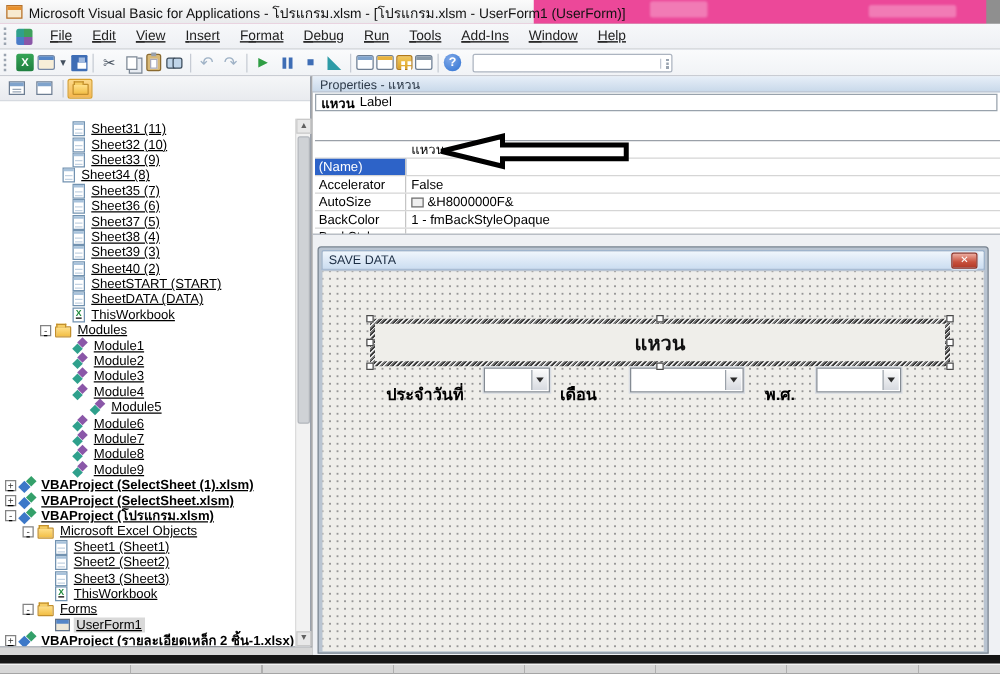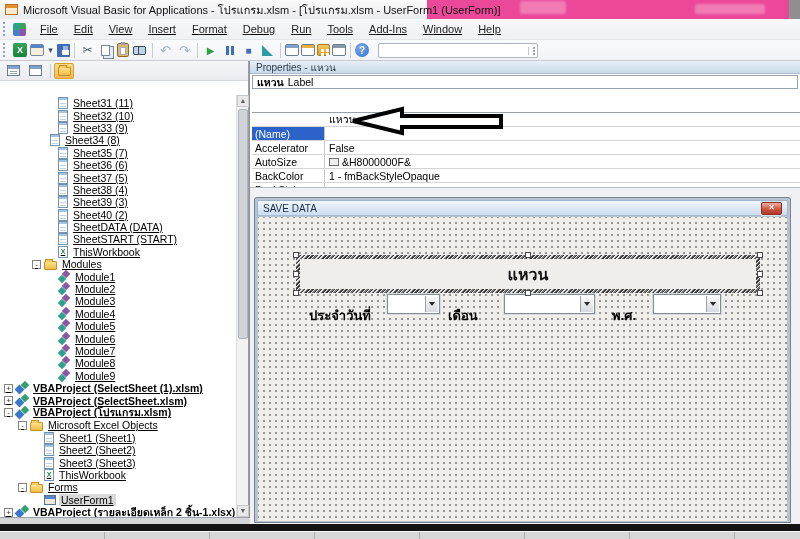--- a/index.html
+++ b/index.html
@@ -274,26 +274,26 @@
       <span class="tlabel">Sheet39 (3)</span>
     </div>
         <div class="trow" style="padding-left: 46px;">
       <span class="exp" style="visibility: hidden;"></span>
       <span class="tico ic-sheet"></span>
       <span class="tlabel">Sheet40 (2)</span>
     </div>
         <div class="trow" style="padding-left: 46px;">
       <span class="exp" style="visibility: hidden;"></span>
       <span class="tico ic-sheet"></span>
+      <span class="tlabel">SheetSTART (START)</span>
+    </div>
+        <div class="trow" style="padding-left: 46px;">
+      <span class="exp" style="visibility: hidden;"></span>
+      <span class="tico ic-sheet"></span>
       <span class="tlabel">SheetDATA (DATA)</span>
-    </div>
-        <div class="trow" style="padding-left: 46px;">
-      <span class="exp" style="visibility: hidden;"></span>
-      <span class="tico ic-sheet"></span>
-      <span class="tlabel">SheetSTART (START)</span>
     </div>
         <div class="trow" style="padding-left: 46px;">
       <span class="exp" style="visibility: hidden;"></span>
       <span class="tico ic-workbook"></span>
       <span class="tlabel">ThisWorkbook</span>
     </div>
         <div class="trow" style="padding-left: 32px;">
       <span class="exp">-</span>
       <span class="tico ic-folder2"></span>
       <span class="tlabel">Modules</span>
@@ -311,21 +311,21 @@
         <div class="trow" style="padding-left: 46px;">
       <span class="exp" style="visibility: hidden;"></span>
       <span class="tico ic-module"></span>
       <span class="tlabel">Module3</span>
     </div>
         <div class="trow" style="padding-left: 46px;">
       <span class="exp" style="visibility: hidden;"></span>
       <span class="tico ic-module"></span>
       <span class="tlabel">Module4</span>
     </div>
-        <div class="trow" style="padding-left: 46px;">
+        <div class="trow" style="padding-left: 60px;">
       <span class="exp" style="visibility: hidden;"></span>
       <span class="tico ic-module"></span>
       <span class="tlabel">Module5</span>
     </div>
         <div class="trow" style="padding-left: 46px;">
       <span class="exp" style="visibility: hidden;"></span>
       <span class="tico ic-module"></span>
       <span class="tlabel">Module6</span>
     </div>
         <div class="trow" style="padding-left: 46px;">

